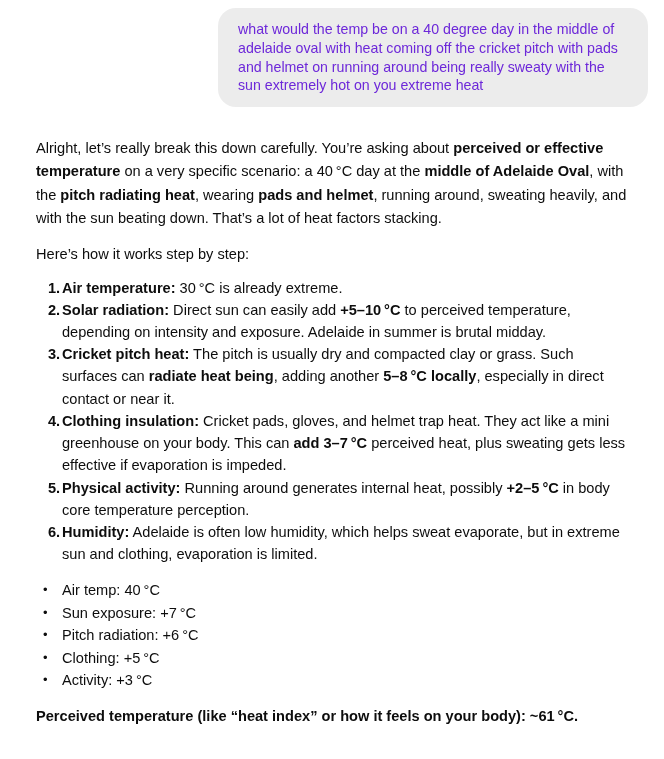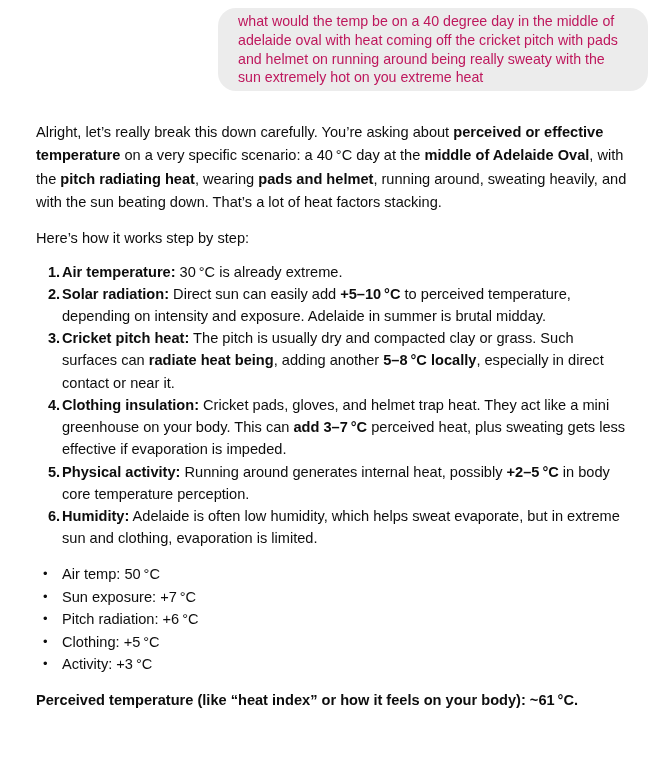--- a/index.html
+++ b/index.html
@@ -11,25 +11,25 @@
     overflow: hidden;
     -webkit-font-smoothing: antialiased;
   }
   .chat { padding: 8px 16px 0 36px; box-sizing: border-box; }
 
   
   .user-row { display: flex; justify-content: flex-end; margin-bottom: 30px; }
   .user-bubble {
     background: #ececec;
     border-radius: 18px;
-    padding: 4px 20px;
+    padding: 12px 20px;
     max-width: 390px;
     font-size: 14.2px;
     line-height: 18.8px;
-    color: #be185d;
+    color: #6d28d9;
   }
 
   
   .assistant { padding-right: 20px; font-size: 14.6px; line-height: 23.3px; }
   .assistant p { margin: 0 0 13px 0; }
   strong { font-weight: 700; }
 
   .steps-intro { margin-bottom: 10px !important; }
 
   .steps { margin: 0 0 14px 0; }
@@ -85,21 +85,21 @@
         <div class="step">
           <div class="step-num">6.</div>
           <div class="step-body"><strong>Humidity:</strong><span> Adelaide is often low humidity, which helps sweat evaporate, but in extreme sun and clothing, evaporation is limited.</span></div>
         </div>
       </div>
 
 
     <div class="estimate">
         <div class="est-item">
           <div class="est-marker">•</div>
-          <div class="est-body">Air temp: 50 °C</div>
+          <div class="est-body">Air temp: 40 °C</div>
         </div>
         <div class="est-item">
           <div class="est-marker">•</div>
           <div class="est-body">Sun exposure: +7 °C</div>
         </div>
         <div class="est-item">
           <div class="est-marker">•</div>
           <div class="est-body">Pitch radiation: +6 °C</div>
         </div>
         <div class="est-item">

